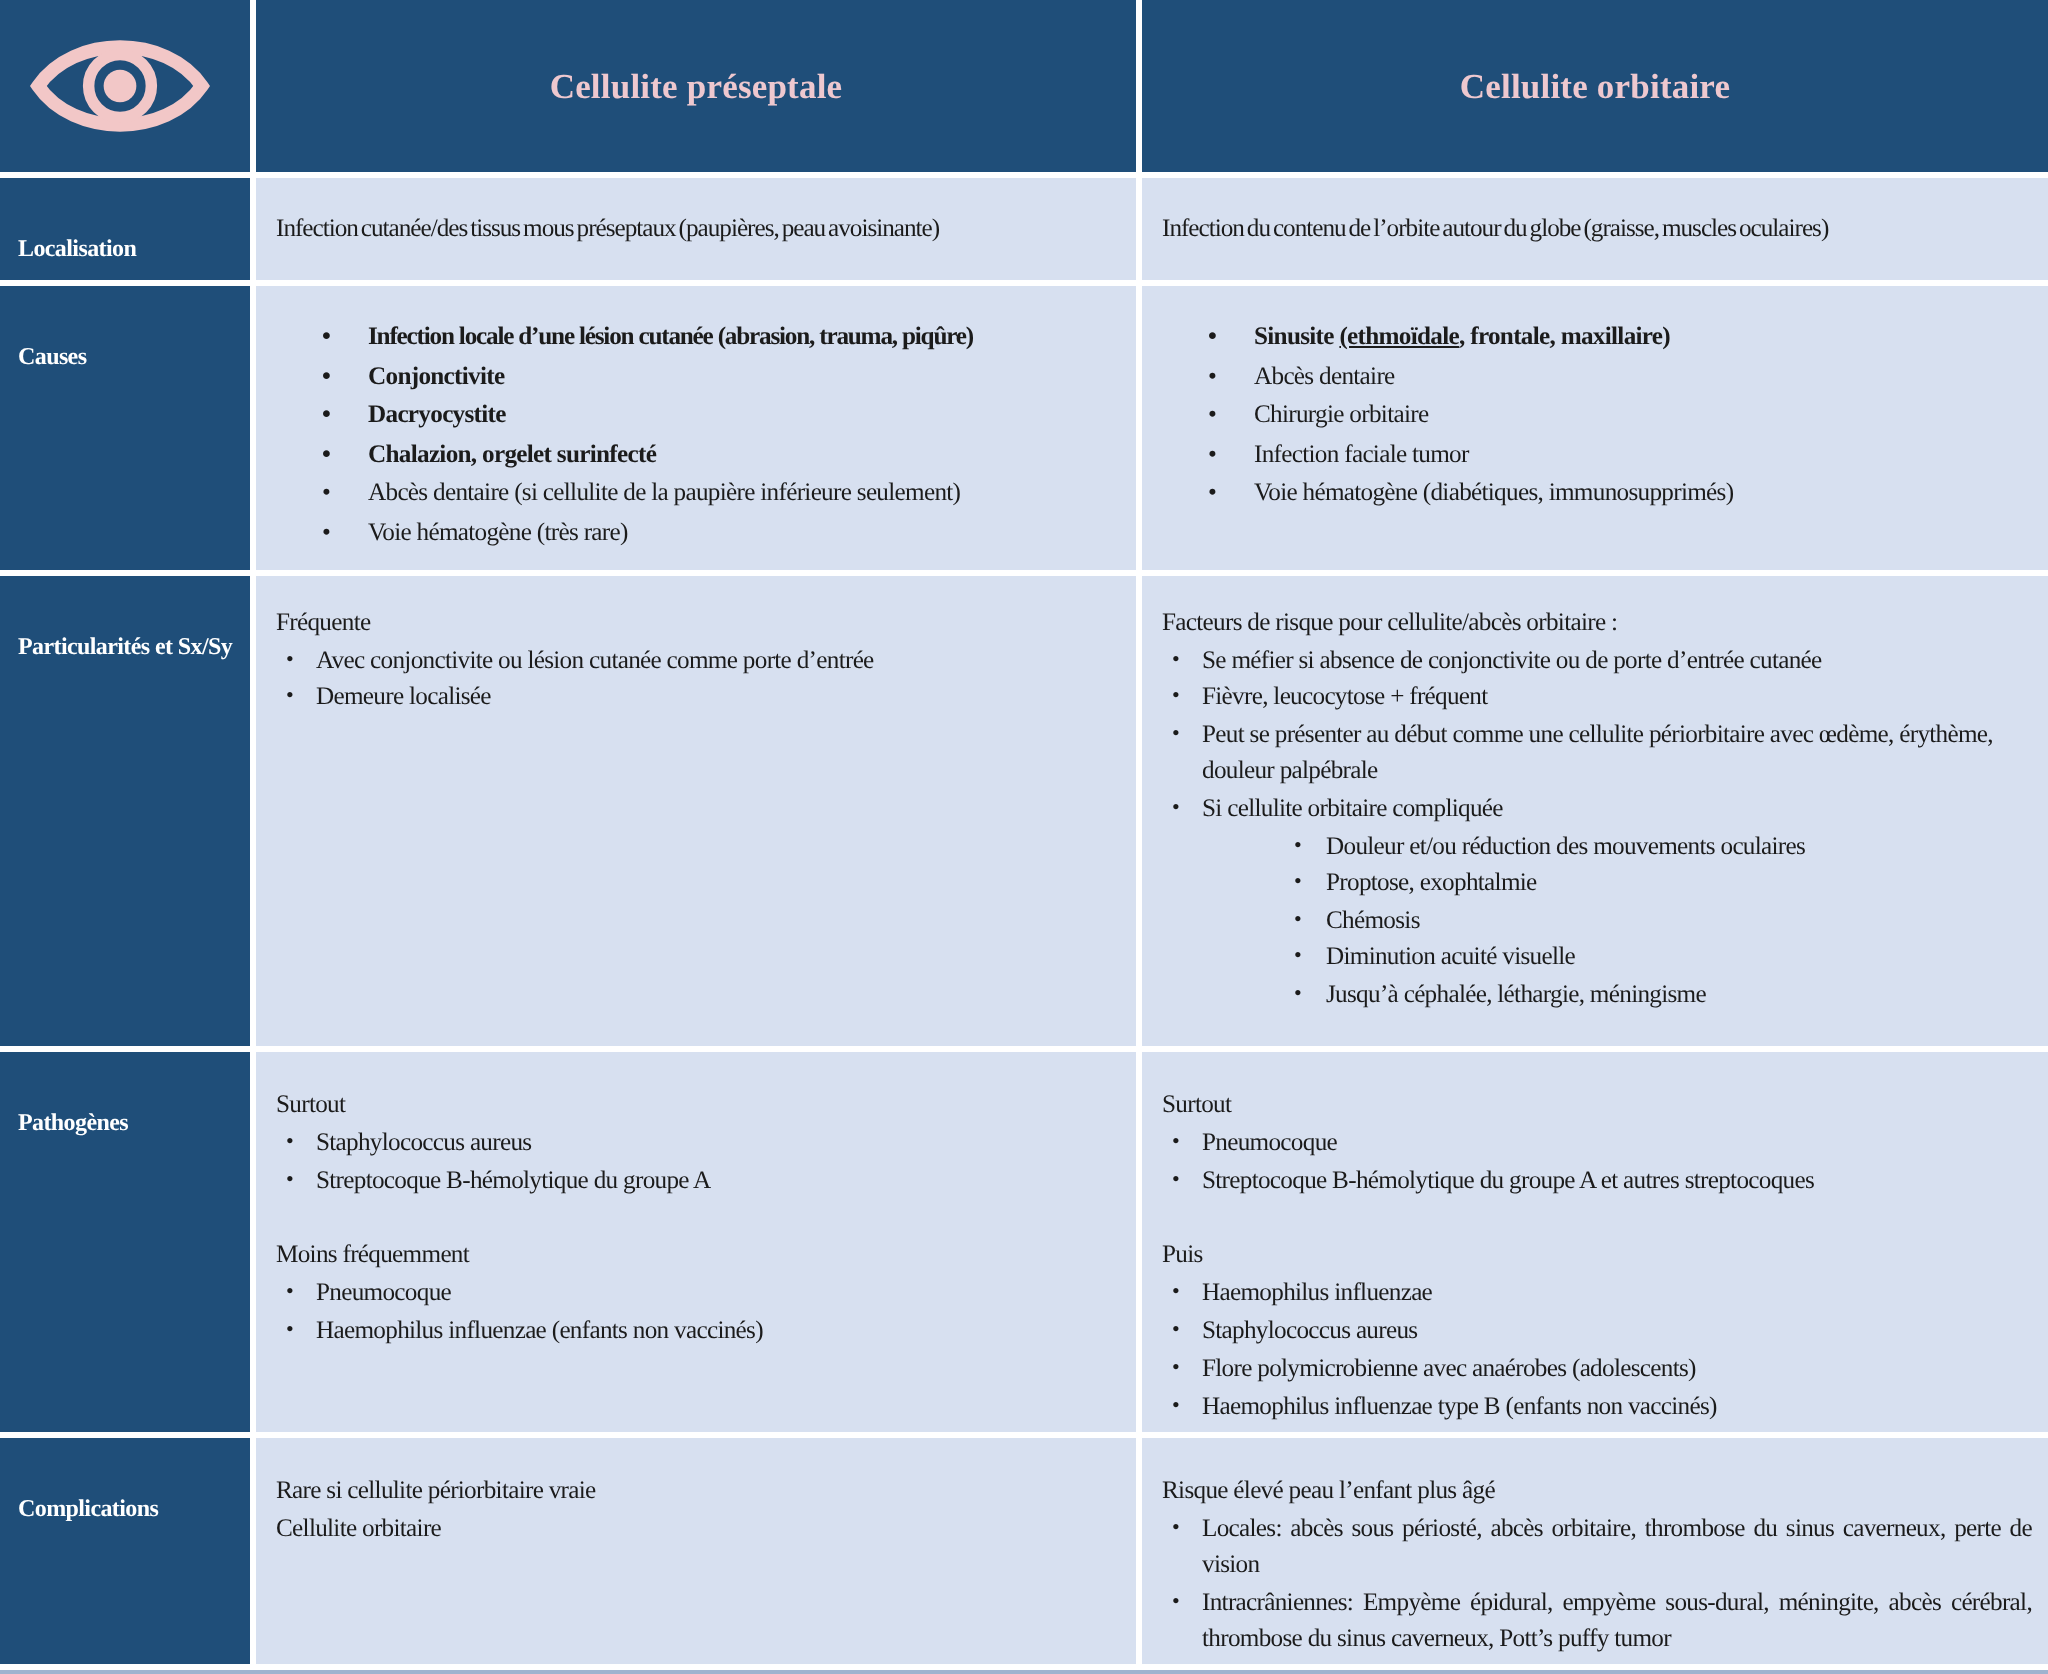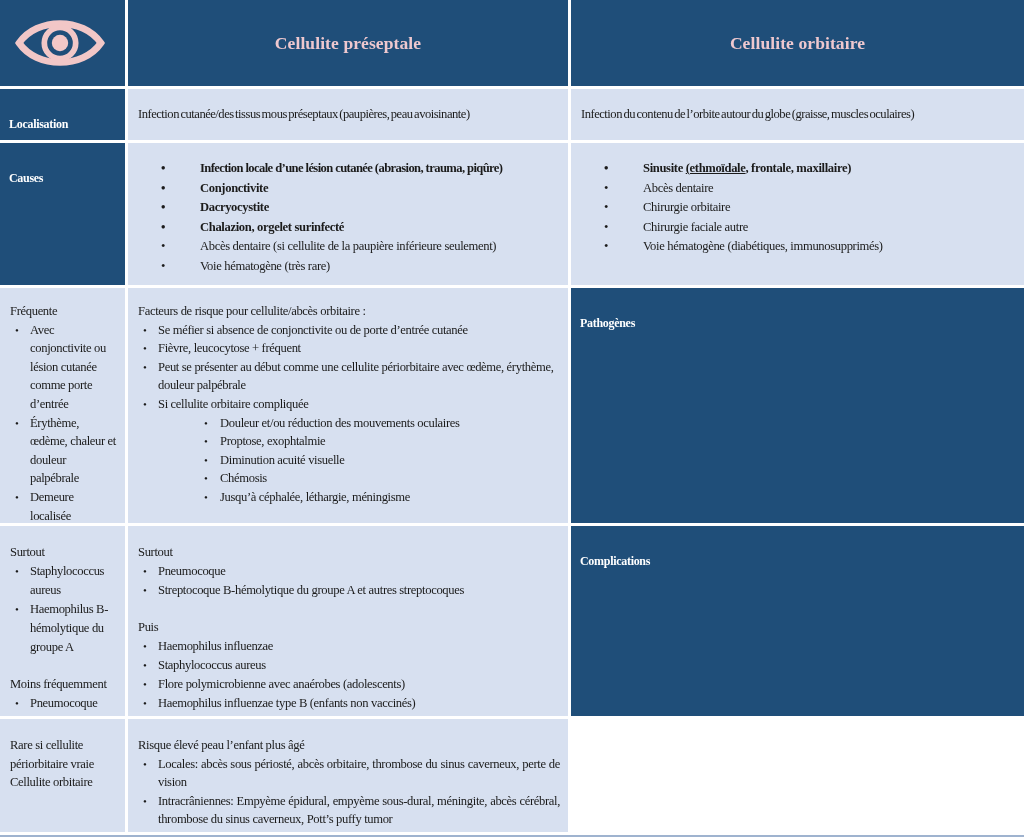--- a/index.html
+++ b/index.html
@@ -27,21 +27,21 @@
            line-height:26px; padding:22px 4px 0 9px; }
 
   .loc { padding:18px 8px 12px 10px; }
   .fit { white-space:nowrap; letter-spacing:-0.5px; word-spacing:-1.2px; }
 
   .partcell { padding:14px 8px 0 10px; line-height:18.6px; }
   .pathcell { padding:17px 8px 0 10px; line-height:19px; }
   .compcell { padding:17px 8px 0 10px; line-height:18.5px; }
 
   ul.causes { list-style:none; margin-top:16px; line-height:19.5px; }
-  ul.causes > li { position:relative; padding-left:72px; }
+  ul.causes > li { position:relative; padding-left:56px; }
   ul.causes > li::before { content:"•"; position:absolute; left:33px; }
   .b { font-weight:bold; }
   .b.tight { letter-spacing:-0.6px; white-space:nowrap; }
   .u { text-decoration:underline;margin-top:32px; }
 
   ul.lst { list-style:none; }
   ul.lst > li { position:relative; padding-left:20px; }
   ul.lst > li::before { content:"•"; position:absolute; left:5px; font-size:11px; }
 
   ul.sub { list-style:none; margin-left:42px; }
@@ -91,58 +91,58 @@
         <li class="b">Chalazion, orgelet surinfecté</li>
         <li>Abcès dentaire (si cellulite de la paupière inférieure seulement)</li>
         <li>Voie hématogène (très rare)</li>
       </ul>
     </div>
     <div class="cell">
       <ul class="causes">
         <li class="b"><span>Sinusite </span><span class="u">(ethmoïdale</span><span>, frontale, maxillaire)</span></li>
         <li>Abcès dentaire</li>
         <li>Chirurgie orbitaire</li>
-        <li>Chirurgie faciale autre</li>
+        <li>Infection faciale tumor</li>
         <li>Voie hématogène (diabétiques, immunosupprimés)</li>
       </ul>
     </div>
 
+    <div class="navy label">Particularités et Sx/Sy</div>
     <div class="cell partcell">
       <p class="grp">Fréquente</p>
       <ul class="lst">
         <li>Avec conjonctivite ou lésion cutanée comme porte d’entrée</li>
-        <li>Érythème, œdème, chaleur et douleur palpébrale</li>
         <li>Demeure localisée</li>
       </ul>
     </div>
     <div class="cell partcell">
       <p class="grp">Facteurs de risque pour cellulite/abcès orbitaire :</p>
       <ul class="lst">
         <li>Se méfier si absence de conjonctivite ou de porte d’entrée cutanée</li>
         <li>Fièvre, leucocytose + fréquent</li>
         <li>Peut se présenter au début comme une cellulite périorbitaire avec œdème, érythème, douleur palpébrale</li>
         <li>
           <span>Si cellulite orbitaire compliquée</span>
           <ul class="sub">
             <li>Douleur et/ou réduction des mouvements oculaires</li>
             <li>Proptose, exophtalmie</li>
+            <li>Chémosis</li>
             <li>Diminution acuité visuelle</li>
-            <li>Chémosis</li>
             <li>Jusqu’à céphalée, léthargie, méningisme</li>
           </ul>
         </li>
       </ul>
     </div>
 
     <div class="navy label">Pathogènes</div>
     <div class="cell pathcell">
       <p class="grp">Surtout</p>
       <ul class="lst">
         <li>Staphylococcus aureus</li>
-        <li>Haemophilus B-hémolytique du groupe A</li>
+        <li>Streptocoque B-hémolytique du groupe A</li>
       </ul>
       <p class="grp g2">Moins fréquemment</p>
       <ul class="lst">
         <li>Pneumocoque</li>
         <li>Haemophilus influenzae (enfants non vaccinés)</li>
       </ul>
     </div>
     <div class="cell pathcell">
       <p class="grp">Surtout</p>
       <ul class="lst">

